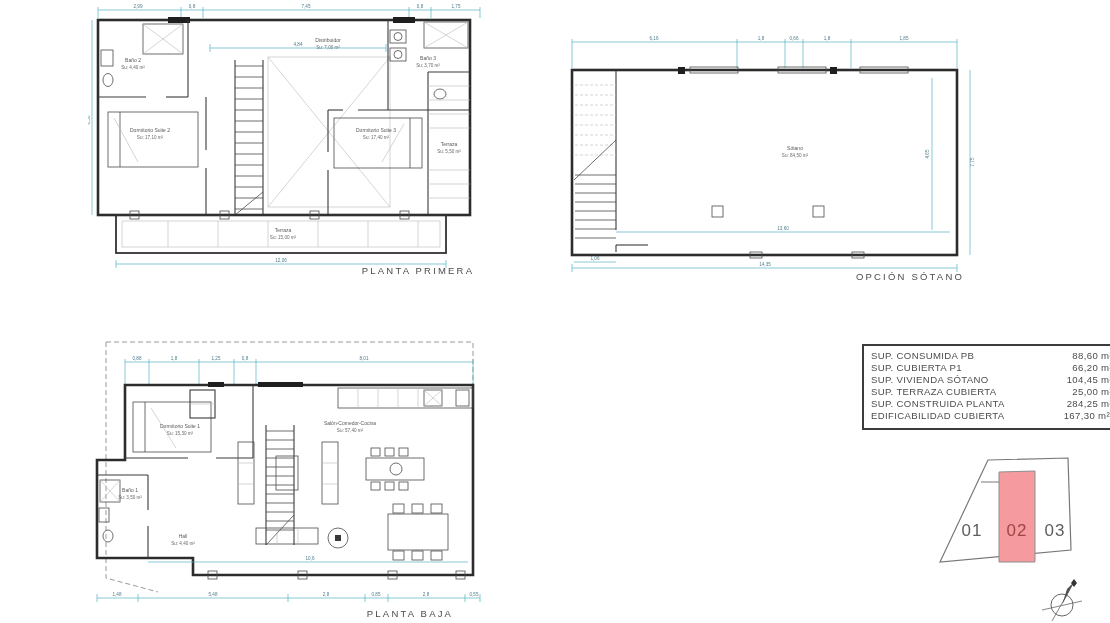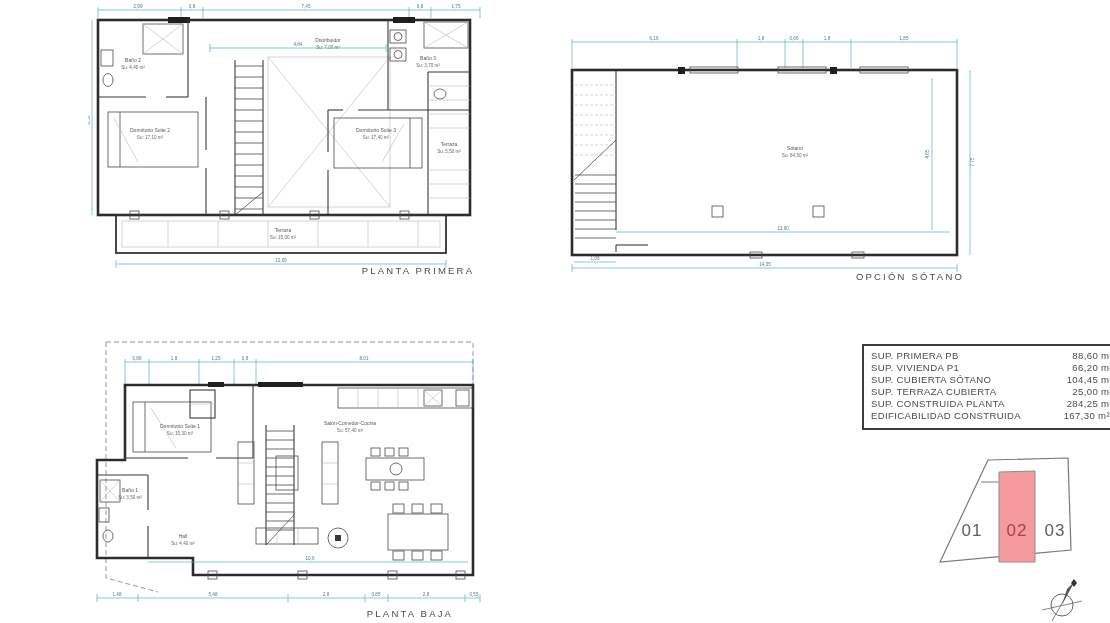--- a/index.html
+++ b/index.html
@@ -412,41 +412,41 @@
     <text class="dim" x="288" y="266" text-anchor="middle">0,85</text>
     <text class="dim" x="338" y="266" text-anchor="middle">2,8</text>
     <text class="dim" x="386" y="266" text-anchor="middle">0,55</text>
   </g>
 
   <text class="plan-title" x="322" y="287" text-anchor="middle">PLANTA BAJA</text>
 </svg>
 
 <div class="abs area-table">
   <div class="area-row">
-    <span>SUP. PRIMERA PB</span>
+    <span>SUP. CONSUMIDA PB</span>
     <span class="val">88,60 m²</span>
   </div>
   <div class="area-row">
-    <span>SUP. VIVIENDA P1</span>
+    <span>SUP. CUBIERTA P1</span>
     <span class="val">66,20 m²</span>
   </div>
   <div class="area-row">
-    <span>SUP. CUBIERTA SÓTANO</span>
+    <span>SUP. VIVIENDA SÓTANO</span>
     <span class="val">104,45 m²</span>
   </div>
   <div class="area-row">
     <span>SUP. TERRAZA CUBIERTA</span>
     <span class="val">25,00 m²</span>
   </div>
   <div class="area-row">
     <span>SUP. CONSTRUIDA PLANTA</span>
     <span class="val">284,25 m²</span>
   </div>
   <div class="area-row">
-    <span>EDIFICABILIDAD CONSTRUIDA</span>
+    <span>EDIFICABILIDAD CUBIERTA</span>
     <span class="val">167,30 m²t</span>
   </div>
 </div>
 
 <svg class="abs" style="left:925px;top:456px" width="182" height="118" viewBox="0 0 182 118">
   <polygon points="63,4 143,2 146,94 15,106 54,23" fill="#ffffff" stroke="#787878" stroke-width="1.2"></polygon>
   <line x1="56" y1="26" x2="74" y2="26" stroke="#787878" stroke-width="1"></line>
   <polygon points="74,16 110,15 110,106 74,106" fill="#f59ba0" stroke="#8d8d8d" stroke-width="1"></polygon>
   <text class="lot-num" x="47" y="80" text-anchor="middle">01</text>
   <text class="lot-num-hl" x="92" y="80" text-anchor="middle">02</text>

